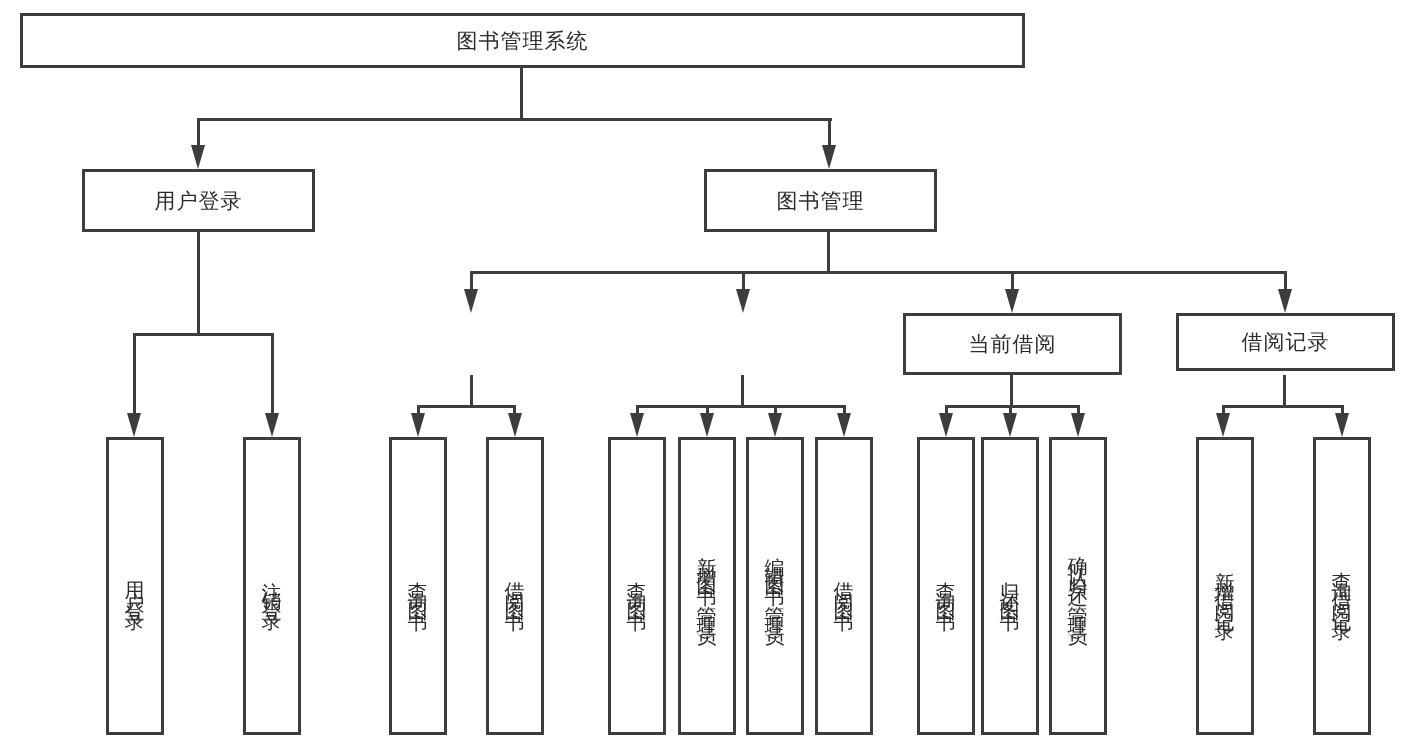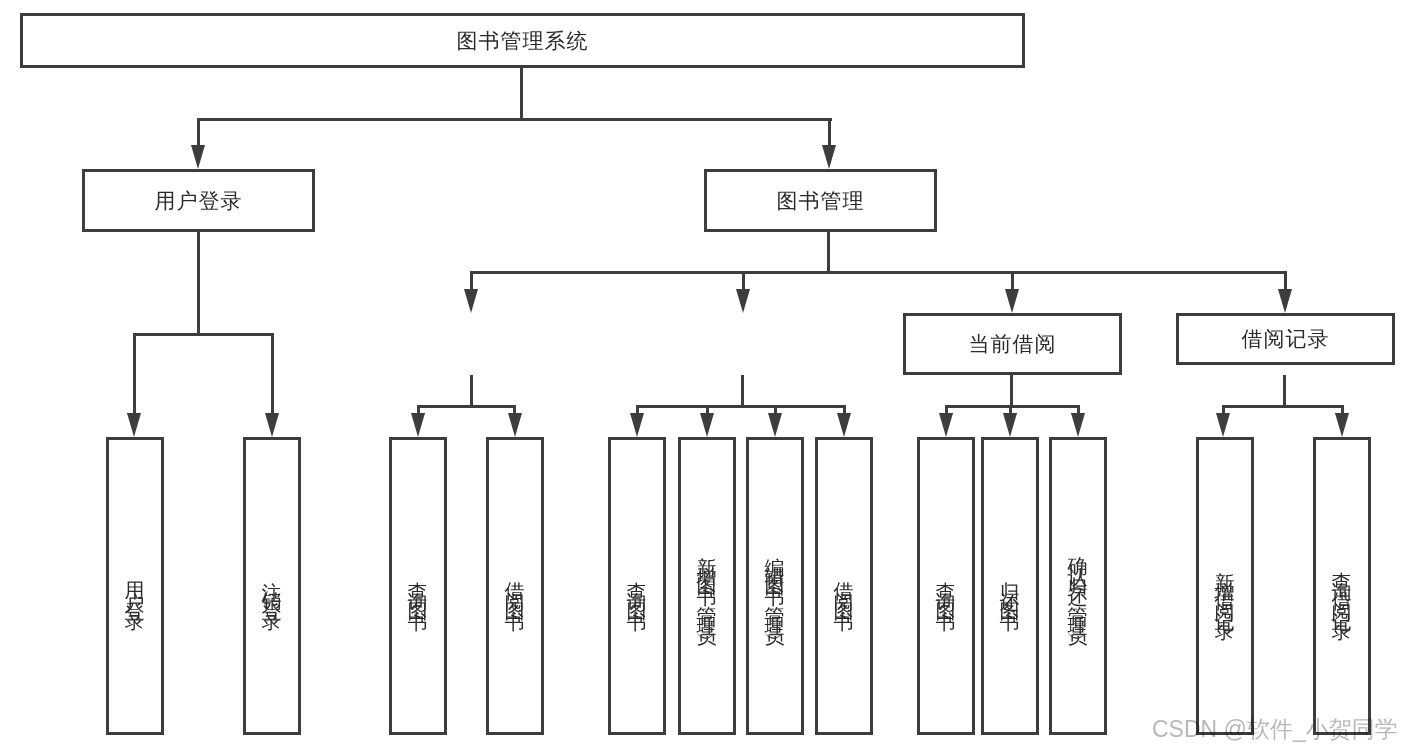--- a/index.html
+++ b/index.html
@@ -58,21 +58,21 @@
   <div class="vl" style="left:470px;  top:271px; height:20px;"></div>
   <div class="ar" style="left:464px;  top:289px;"></div>
   <div class="vl" style="left:742px;  top:271px; height:20px;"></div>
   <div class="ar" style="left:736px;  top:289px;"></div>
   <div class="vl" style="left:1011px; top:271px; height:20px;"></div>
   <div class="ar" style="left:1005px; top:289px;"></div>
   <div class="vl" style="left:1284px; top:271px; height:20px;"></div>
   <div class="ar" style="left:1278px; top:289px;"></div>
 
   <div class="box" style="left:903px;  top:313px; width:219px; height:62px;">当前借阅</div>
-  <div class="box" style="left:1176px; top:313px; width:219px; height:52px;">借阅记录</div>
+  <div class="box" style="left:1176px; top:313px; width:219px; height:58px;">借阅记录</div>
 
   <div class="vl" style="left:470px; top:375px; height:33px;"></div>
   <div class="hl" style="left:417px; top:405px; width:99px;"></div>
   <div class="vl" style="left:417px; top:405px; height:10px;"></div>
   <div class="ar" style="left:411px; top:413px;"></div>
   <div class="vl" style="left:513px; top:405px; height:10px;"></div>
   <div class="ar" style="left:508px; top:413px;"></div>
 
   <div class="vl" style="left:741px; top:375px; height:33px;"></div>
   <div class="hl" style="left:636px; top:405px; width:210px;"></div>
@@ -138,15 +138,14 @@
     <span class="vtext">确认归还（管理员）</span>
   </div>
 
   <div class="box leafbox" style="left:1196px; top:437px; width:58px; height:298px;">
     <span class="vtext">新增借阅记录</span>
   </div>
   <div class="box leafbox" style="left:1313px; top:437px; width:58px; height:298px;">
     <span class="vtext">查询借阅记录</span>
   </div>
 
-  <div class="watermark">CSDN @软件_小贺同学</div>
 
 </div>
 
 </body></html>

